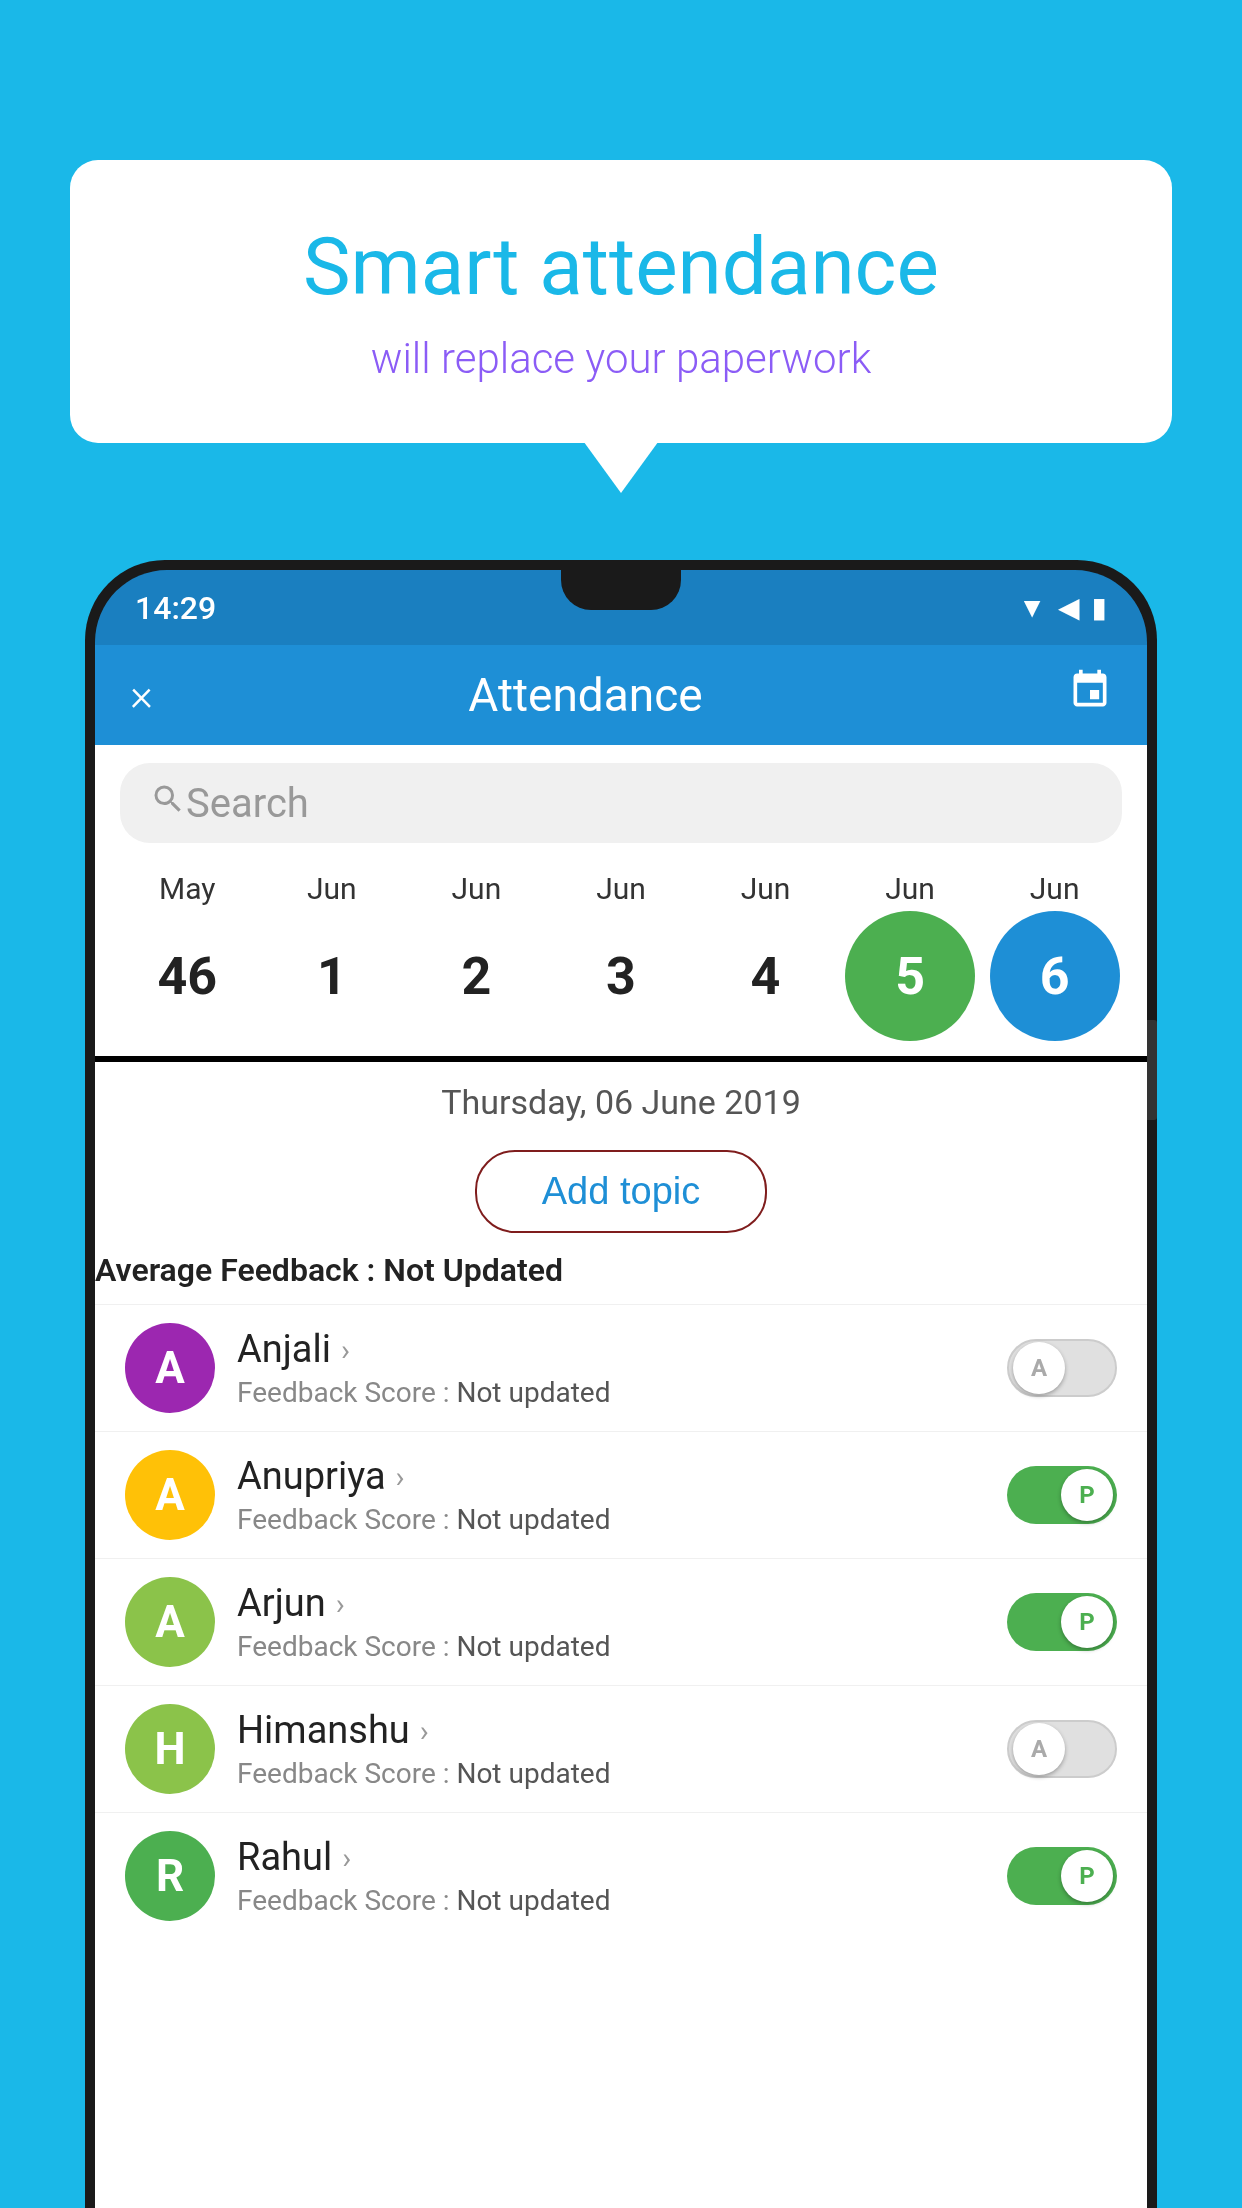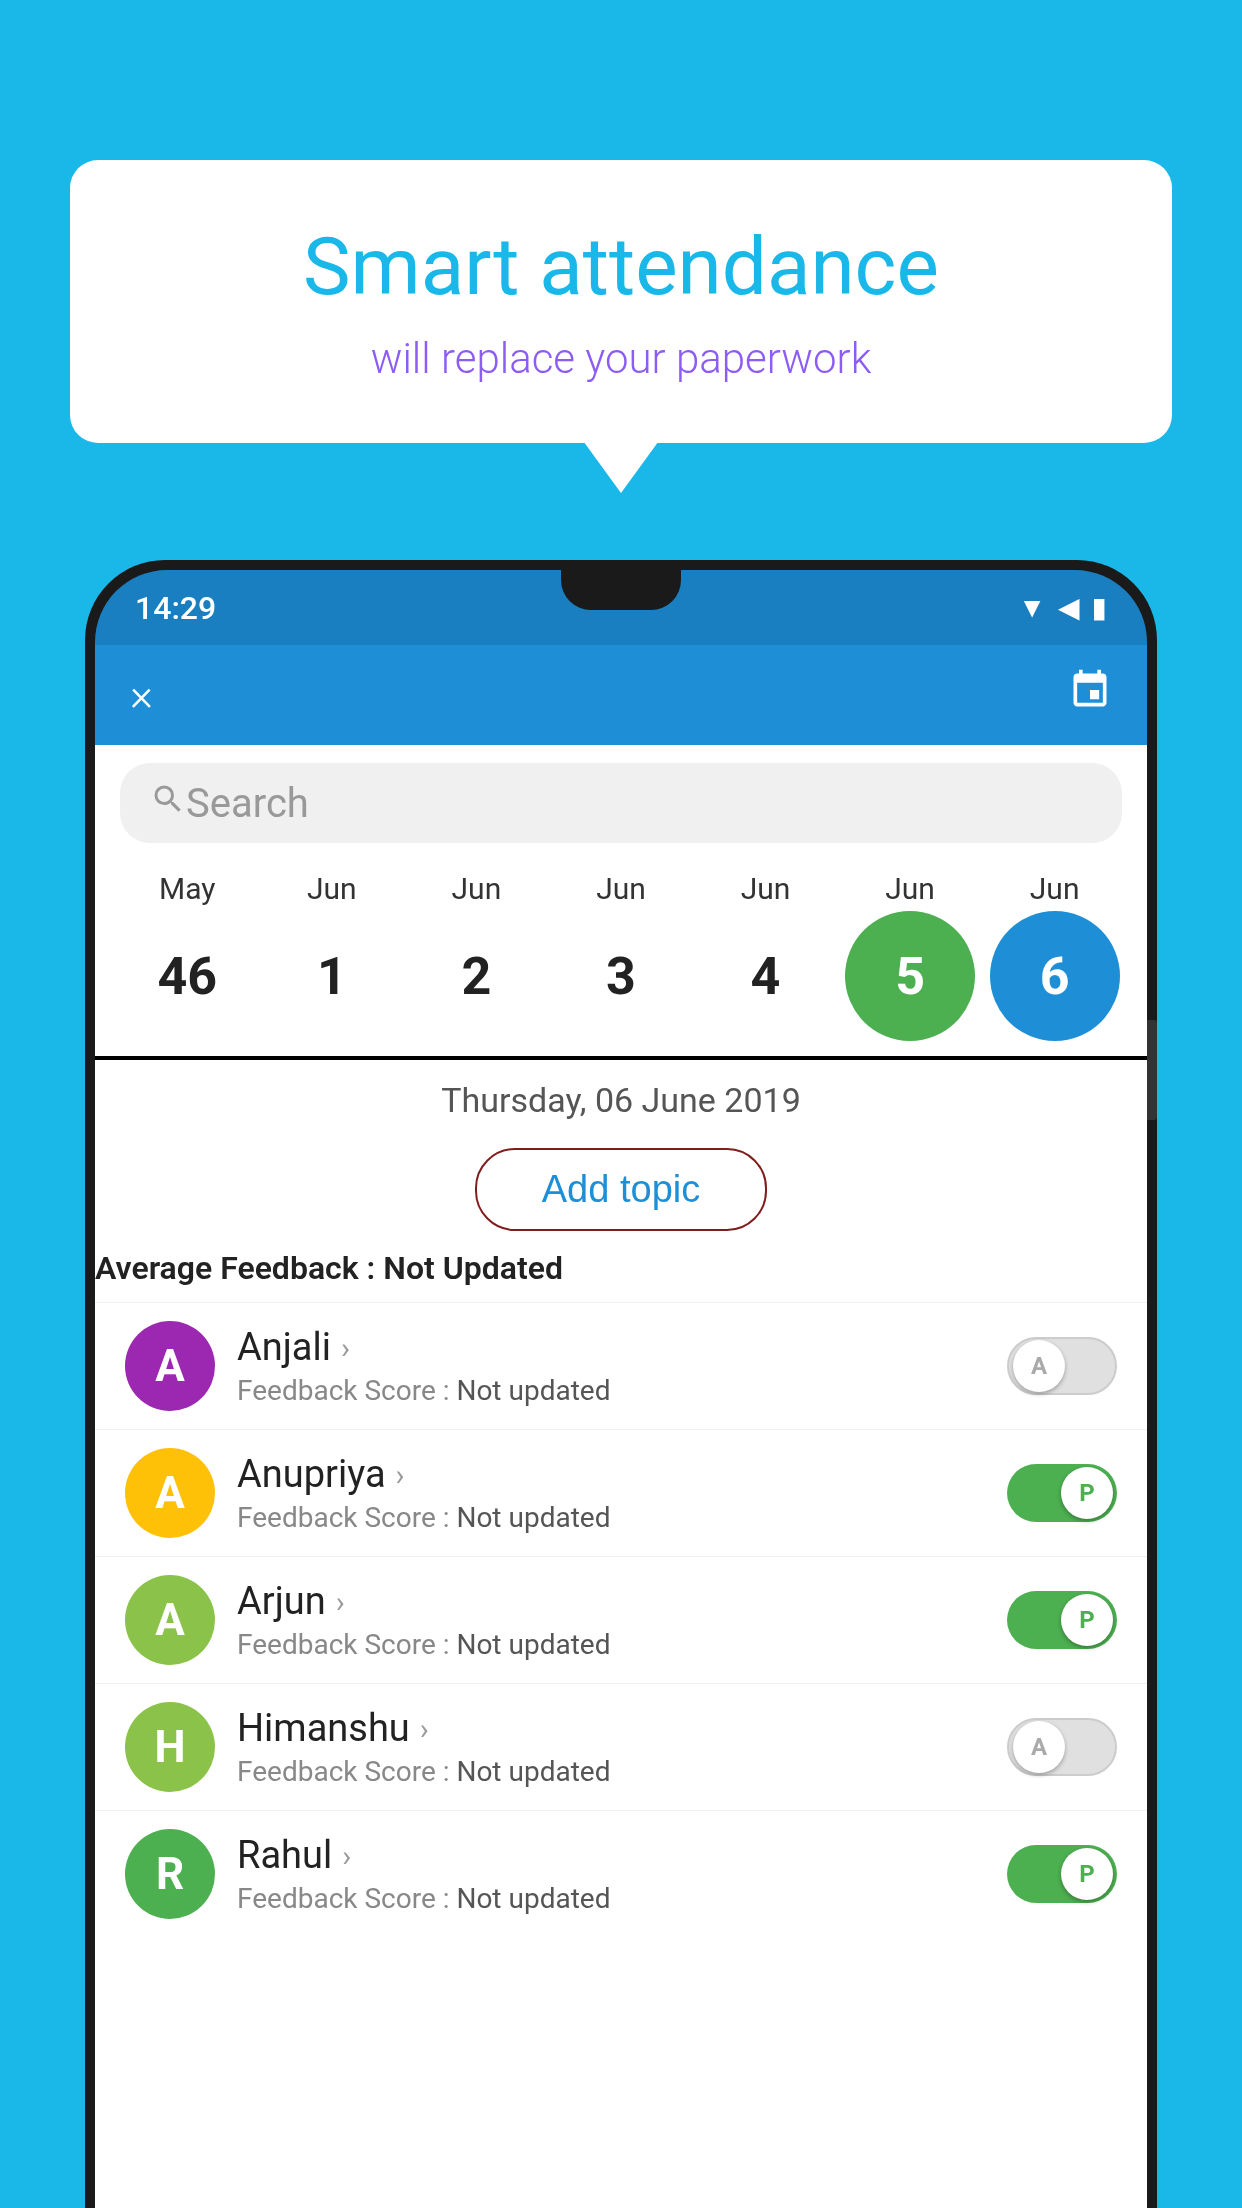--- a/index.html
+++ b/index.html
@@ -230,21 +230,21 @@
       background: #1e8fd6;
       color: white;
     }
 
     
     .date-info {
       text-align: center;
       padding: 20px 0 10px;
       font-size: 34px;
       color: #555;
-      border-top: 4px solid #000000;
+      border-top: 6px solid #000000;
     }
 
     
     .add-topic-container {
       display: flex;
       justify-content: center;
       padding: 18px 0;
     }
 
     .add-topic-btn {
@@ -395,20 +395,21 @@
       <span class="status-time">14:29</span>
       <div class="status-icons">
         <span class="status-icon">▼</span>
         <span class="status-icon">◀</span>
         <span class="status-icon">▮</span>
       </div>
     </div>
 
     <div class="app-header">
       <span class="header-close">×</span>
+      <span class="header-title">Attendance</span>
       <span class="header-calendar">
         <svg width="44" height="44" viewBox="0 0 24 24" fill="white">
           <path d="M17 12h-5v5h5v-5zM16 1v2H8V1H6v2H5c-1.11 0-1.99.9-1.99 2L3 19c0 1.1.89 2 2 2h14c1.1 0 2-.9 2-2V5c0-1.1-.9-2-2-2h-1V1h-2zm3 18H5V8h14v11z"></path>
         </svg>
       </span>
     </div>
 
     <div class="phone-screen">
 
       <div class="search-container">

